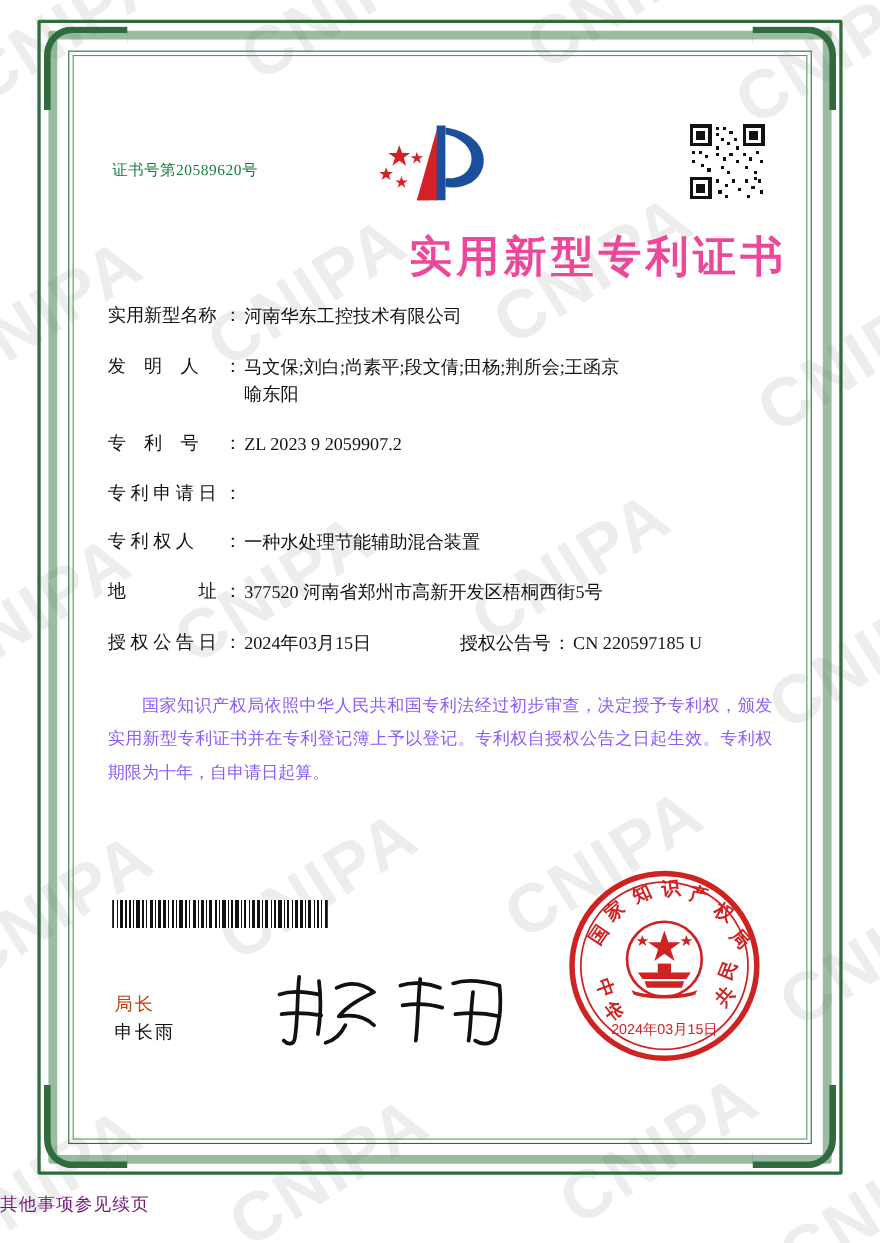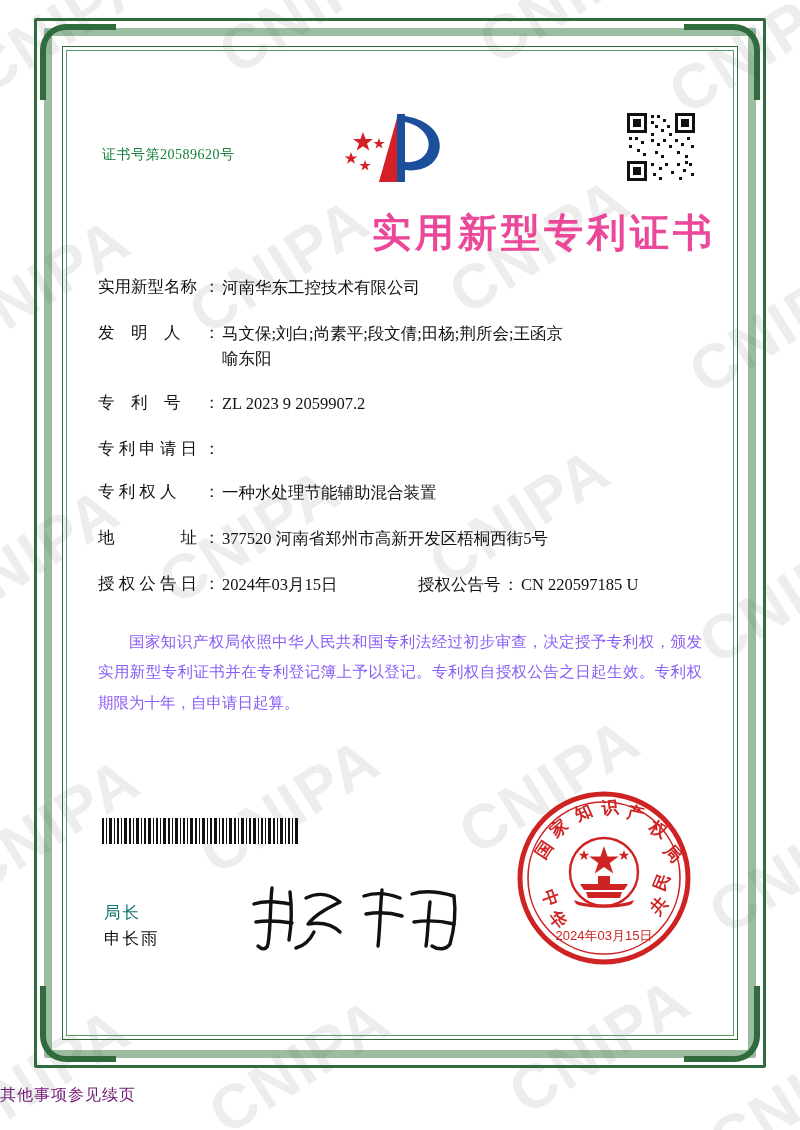--- a/index.html
+++ b/index.html
@@ -193,21 +193,21 @@
     bottom: 176px;
     width: 196px;
     height: 26px;
   }
   .director-label {
     position: absolute;
     left: 20px;
     bottom: 96px;
     font-size: 16.5px;
     letter-spacing: 2px;
-    color: #0f766e;
+    color: #c2410c;
   }
   .director-name {
     position: absolute;
     left: 20px;
     bottom: 70px;
     font-size: 16.5px;
     letter-spacing: 2px;
     color: #111;
   }
   .signature {

